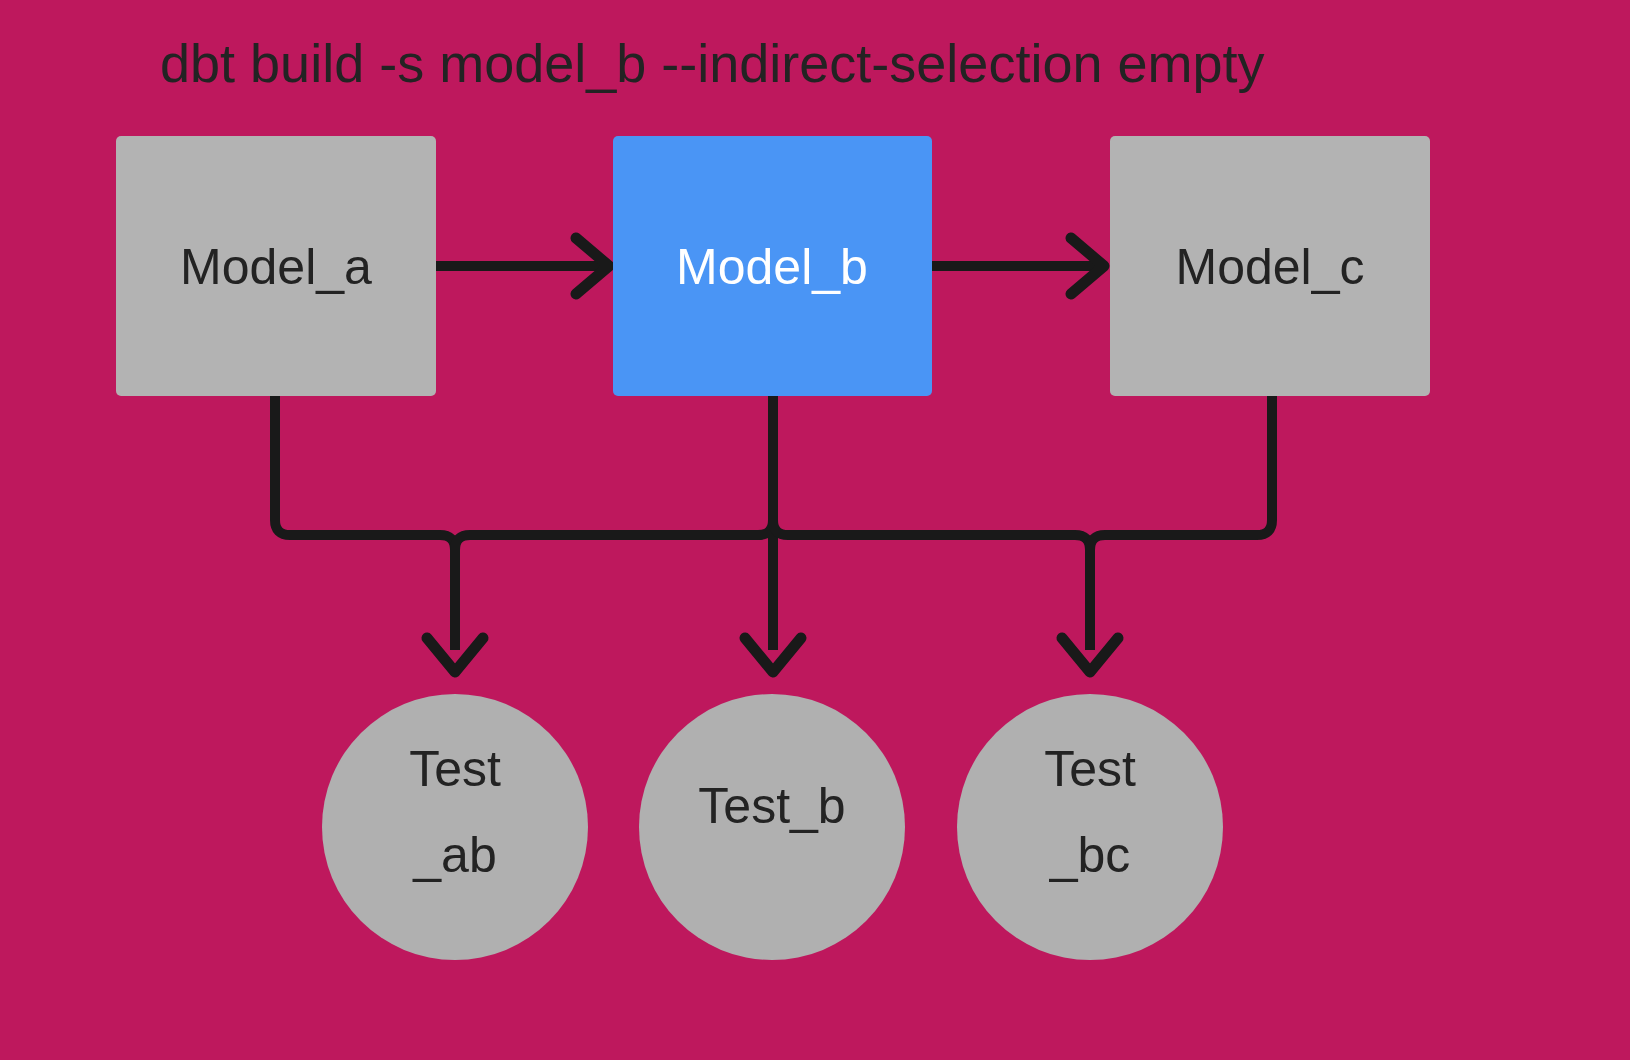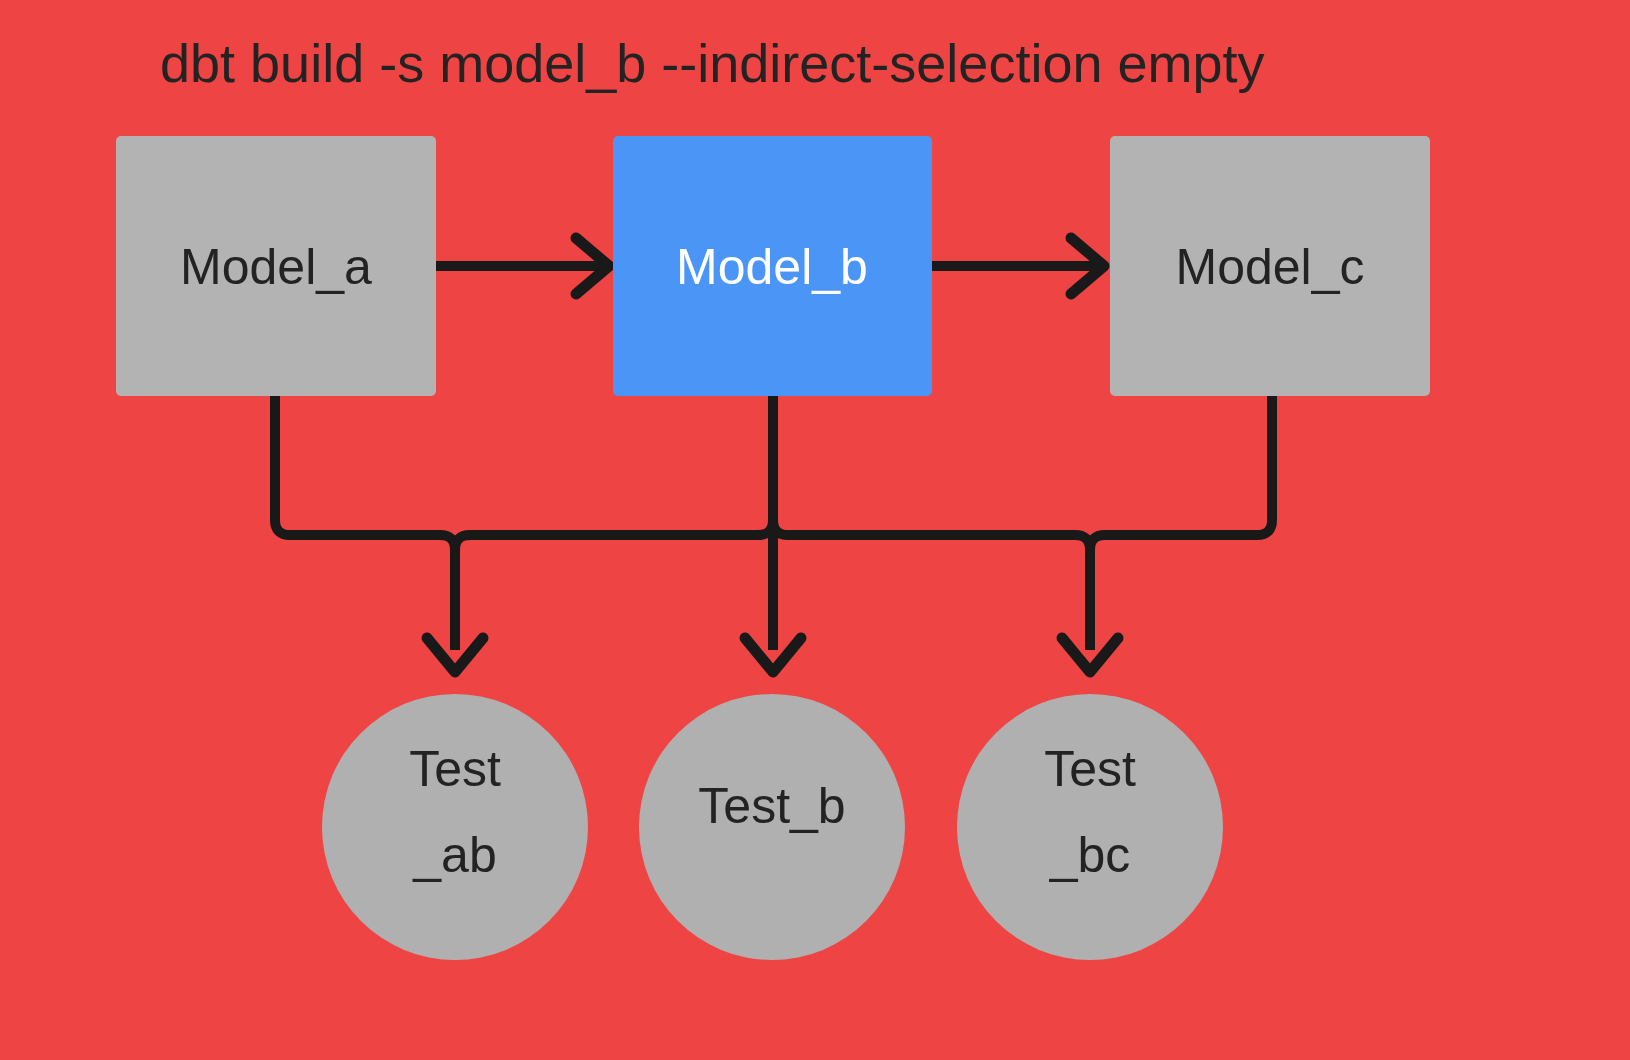--- a/index.html
+++ b/index.html
@@ -7,21 +7,21 @@
     padding: 0;
     background: #ffffff;
   }
   body {
     font-family: "Liberation Sans", sans-serif;
   }
   #canvas {
     position: relative;
     width: 1630px;
     height: 1060px;
-    background: #ef4444;
+    background: #be185d;
     overflow: hidden;
   }
   #diagram-svg {
     position: absolute;
     left: 0;
     top: 0;
     width: 1630px;
     height: 1060px;
   }
   .title-text {

